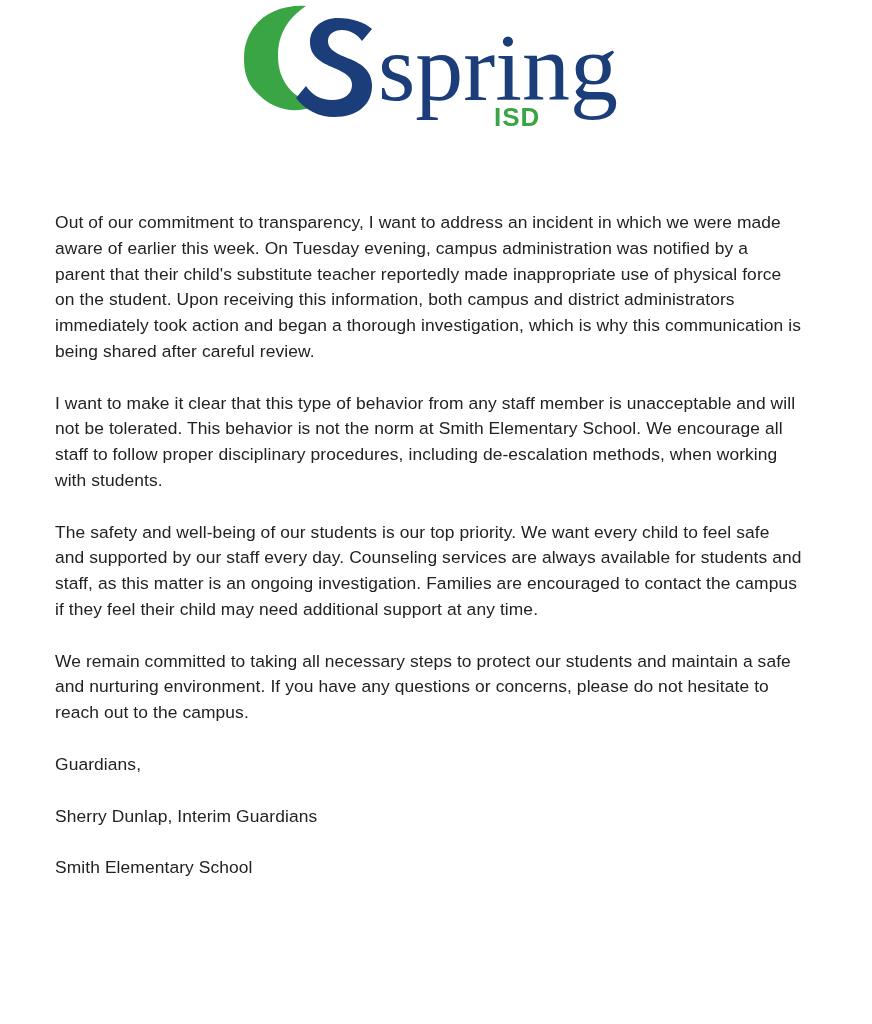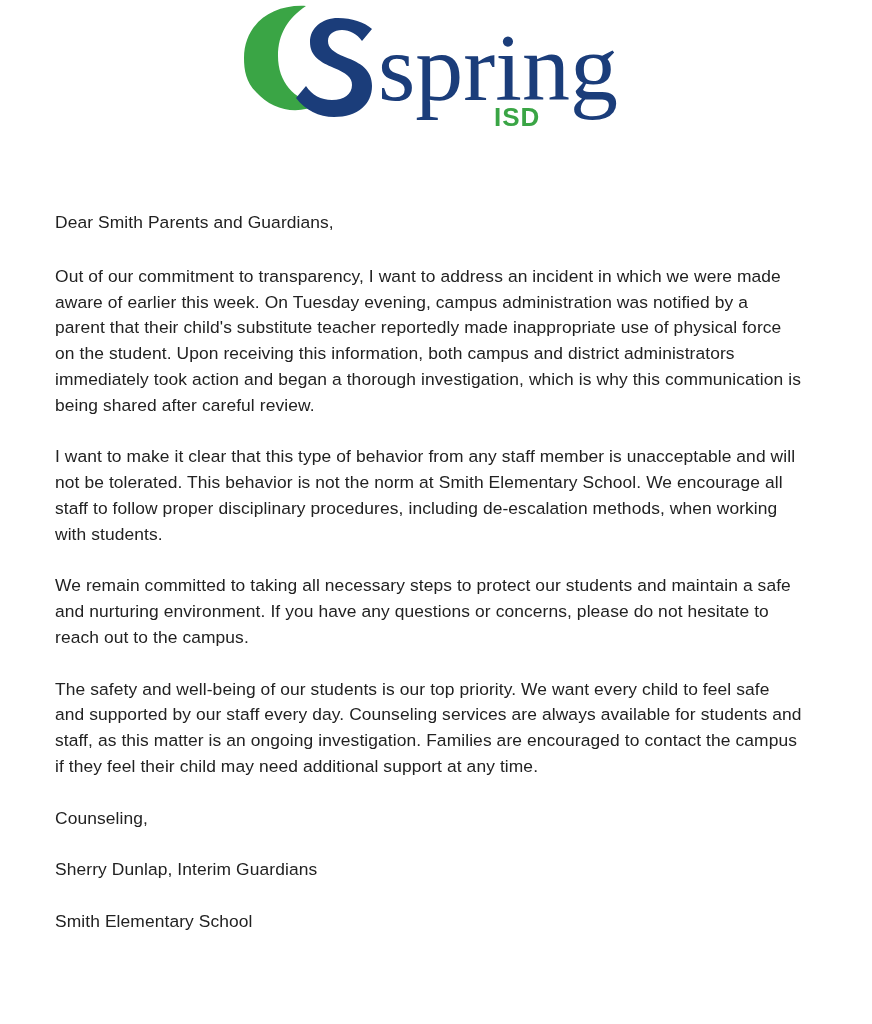--- a/index.html
+++ b/index.html
@@ -67,26 +67,25 @@
         <path d="M112 18 C96 18 84 28 84 42 C84 56 94 62 108 68 C120 73 126 77 126 85 C126 94 118 100 106 100 C95 100 86 95 80 86 L70 98 C79 110 93 117 108 117 C132 117 146 104 146 86 C146 70 135 63 119 57 C107 52 102 48 102 41 C102 34 108 30 116 30 C124 30 131 34 136 41 L146 29 C138 22 126 18 112 18 Z" fill="#1b3d7a"></path>
 
         <text x="152" y="100" font-family="'Liberation Serif', serif" font-size="96" fill="#1b3d7a">spring</text>
 
         <text x="268" y="126" font-family="'Liberation Sans', sans-serif" font-size="26" font-weight="bold" fill="#3aa545" letter-spacing="1">ISD</text>
       </svg>
     </div>
   </div>
 
   <div class="letter">
-    <p class="salutation">Dear Smith Parents and Guardians,</p>
     <p>Out of our commitment to transparency, I want to address an incident in which we were made aware of earlier this week. On Tuesday evening, campus administration was notified by a parent that their child's substitute teacher reportedly made inappropriate use of physical force on the student. Upon receiving this information, both campus and district administrators immediately took action and began a thorough investigation, which is why this communication is being shared after careful review.</p>
     <p>I want to make it clear that this type of behavior from any staff member is unacceptable and will not be tolerated. This behavior is not the norm at Smith Elementary School. We encourage all staff to follow proper disciplinary procedures, including de-escalation methods, when working with students.</p>
+    <p>The safety and well-being of our students is our top priority. We want every child to feel safe and supported by our staff every day. Counseling services are always available for students and staff, as this matter is an ongoing investigation. Families are encouraged to contact the campus if they feel their child may need additional support at any time.</p>
     <p>We remain committed to taking all necessary steps to protect our students and maintain a safe and nurturing environment. If you have any questions or concerns, please do not hesitate to reach out to the campus.</p>
-    <p>The safety and well-being of our students is our top priority. We want every child to feel safe and supported by our staff every day. Counseling services are always available for students and staff, as this matter is an ongoing investigation. Families are encouraged to contact the campus if they feel their child may need additional support at any time.</p>
 
     <div class="sign-off">
-      <p>Counseling,</p>
+      <p>Guardians,</p>
       <p>Sherry Dunlap, Interim Guardians</p>
       <p>Smith Elementary School</p>
     </div>
   </div>
 
 </div>
 
 </body></html>

